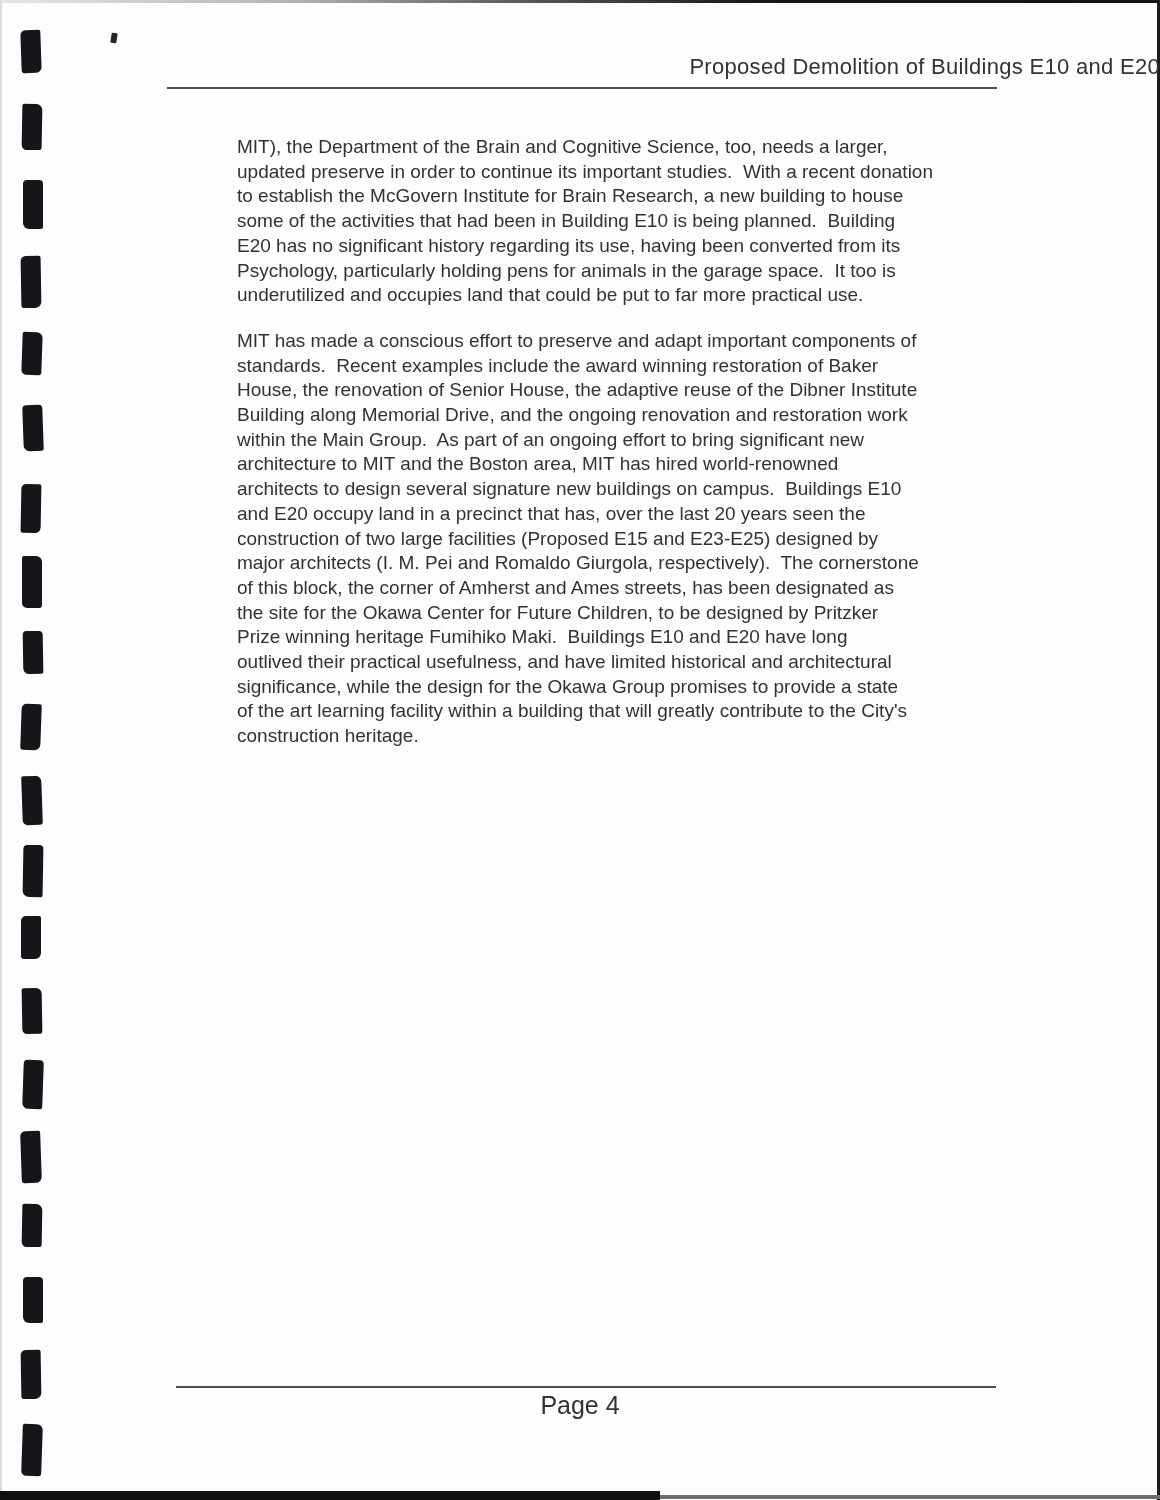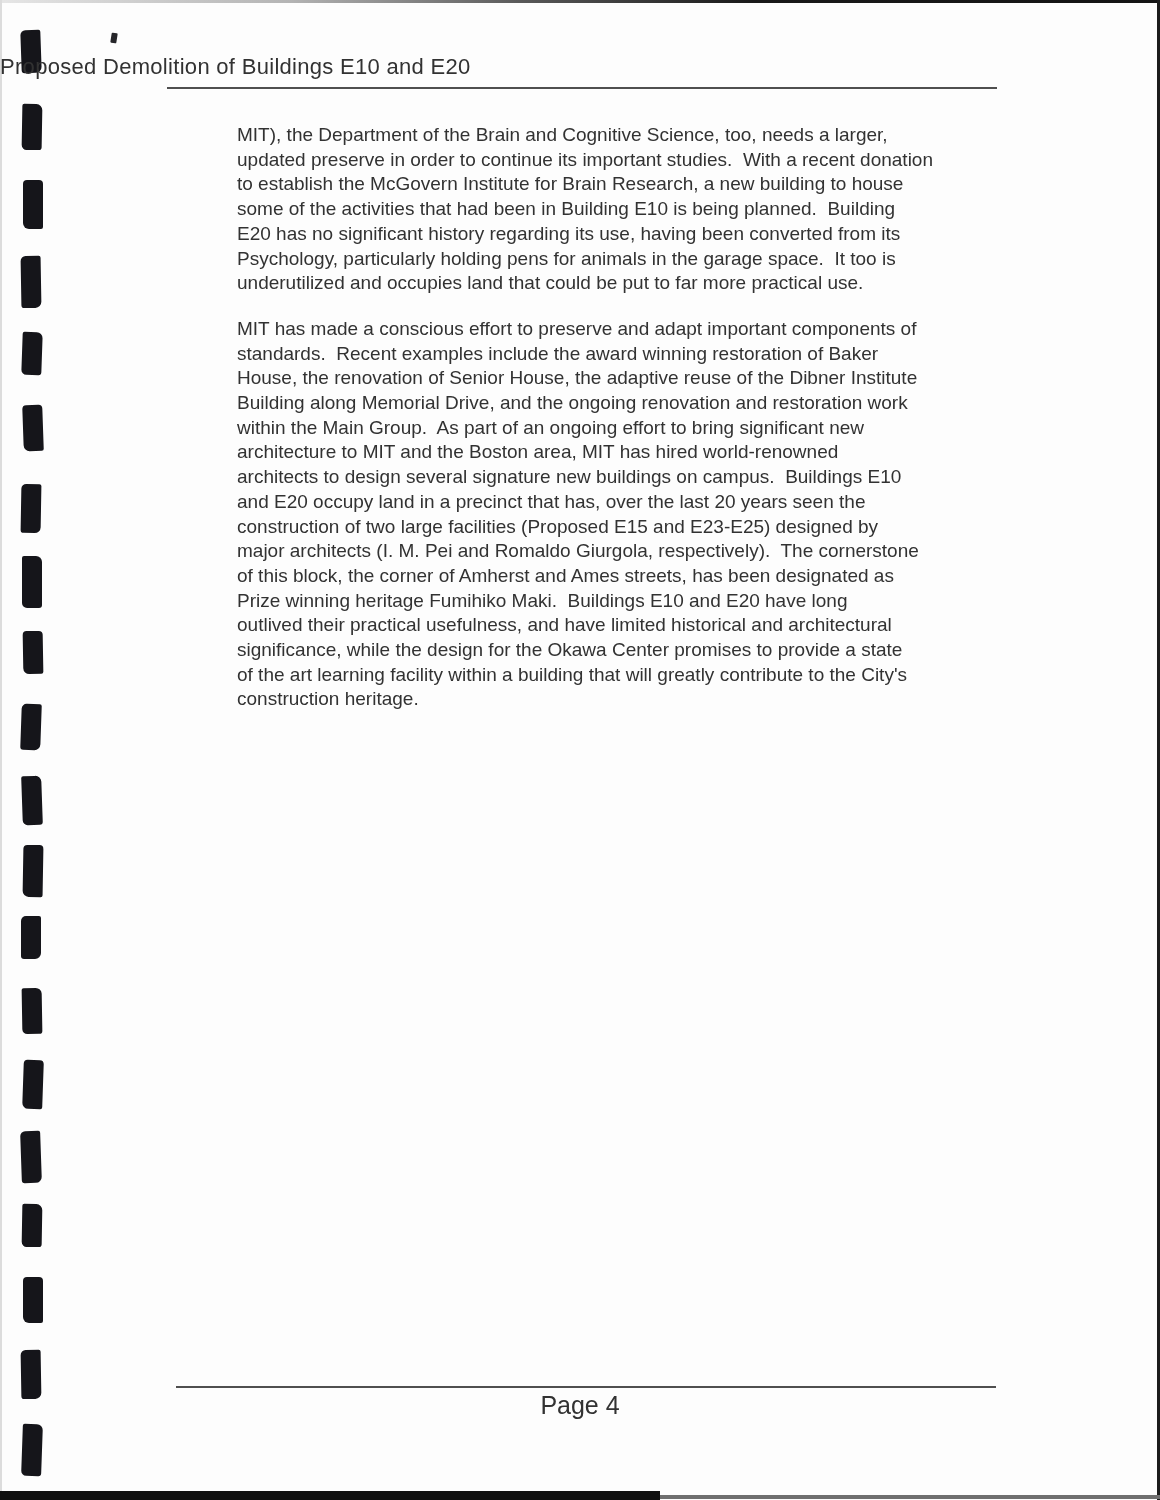--- a/index.html
+++ b/index.html
@@ -44,34 +44,34 @@
     background: var(--mark, #15151a);
     border-radius: 4px 3px 5px 3px;
   }
   .speck {
     position: absolute; left: 111px; top: 33px; width: 6px; height: 10px;
     background: #26262a; border-radius: 1px; transform: rotate(9deg);
   }
   
   .doc-title {
     position: absolute; top: 54px; left: 0; width: 100%;
-    text-align: left;
+    text-align: right;
     font-size: 22px; letter-spacing: 0.3px;
     color: var(--ink, #2e2e2e);
   }
   .header-rule {
     position: absolute; top: 87px; left: 167px; width: 830px; height: 2px;
     background: var(--rule, #4f4f4f);
   }
   .body-text {
     position: absolute; top: 119px; left: 237px; width: 790px;
     font-size: 19px; line-height: 24.7px;
     color: var(--ink, #333333);
   }
-  .paragraph { margin: 4px 0 21px 0; }
+  .paragraph { margin: 16px 0 21px 0; }
   .text-line { white-space: pre; }
   .footer-rule {
     position: absolute; top: 1386px; left: 176px; width: 820px; height: 2px;
     background: var(--rule, #555555);
   }
   .page-number {
     position: absolute; top: 1391px; left: 0; width: 100%;
     text-align: center;
     font-size: 25px;
     color: var(--ink, #333333);
@@ -130,23 +130,24 @@
         <div class="text-line">standards.  Recent examples include the award winning restoration of Baker</div>
         <div class="text-line">House, the renovation of Senior House, the adaptive reuse of the Dibner Institute</div>
         <div class="text-line">Building along Memorial Drive, and the ongoing renovation and restoration work</div>
         <div class="text-line">within the Main Group.  As part of an ongoing effort to bring significant new</div>
         <div class="text-line">architecture to MIT and the Boston area, MIT has hired world-renowned</div>
         <div class="text-line">architects to design several signature new buildings on campus.  Buildings E10</div>
         <div class="text-line">and E20 occupy land in a precinct that has, over the last 20 years seen the</div>
         <div class="text-line">construction of two large facilities (Proposed E15 and E23-E25) designed by</div>
         <div class="text-line">major architects (I. M. Pei and Romaldo Giurgola, respectively).  The cornerstone</div>
         <div class="text-line">of this block, the corner of Amherst and Ames streets, has been designated as</div>
+        <div class="text-line">the site for the Okawa Center for Future Children, to be designed by Pritzker</div>
         <div class="text-line">Prize winning heritage Fumihiko Maki.  Buildings E10 and E20 have long</div>
         <div class="text-line">outlived their practical usefulness, and have limited historical and architectural</div>
-        <div class="text-line">significance, while the design for the Okawa Center promises to provide a state</div>
+        <div class="text-line">significance, while the design for the Okawa Group promises to provide a state</div>
         <div class="text-line">of the art learning facility within a building that will greatly contribute to the City's</div>
         <div class="text-line">construction heritage.</div>
       </div>
     </div>
 
   <div class="footer-rule"></div>
   <div class="page-number">Page 4</div>
 
 </div>
 

